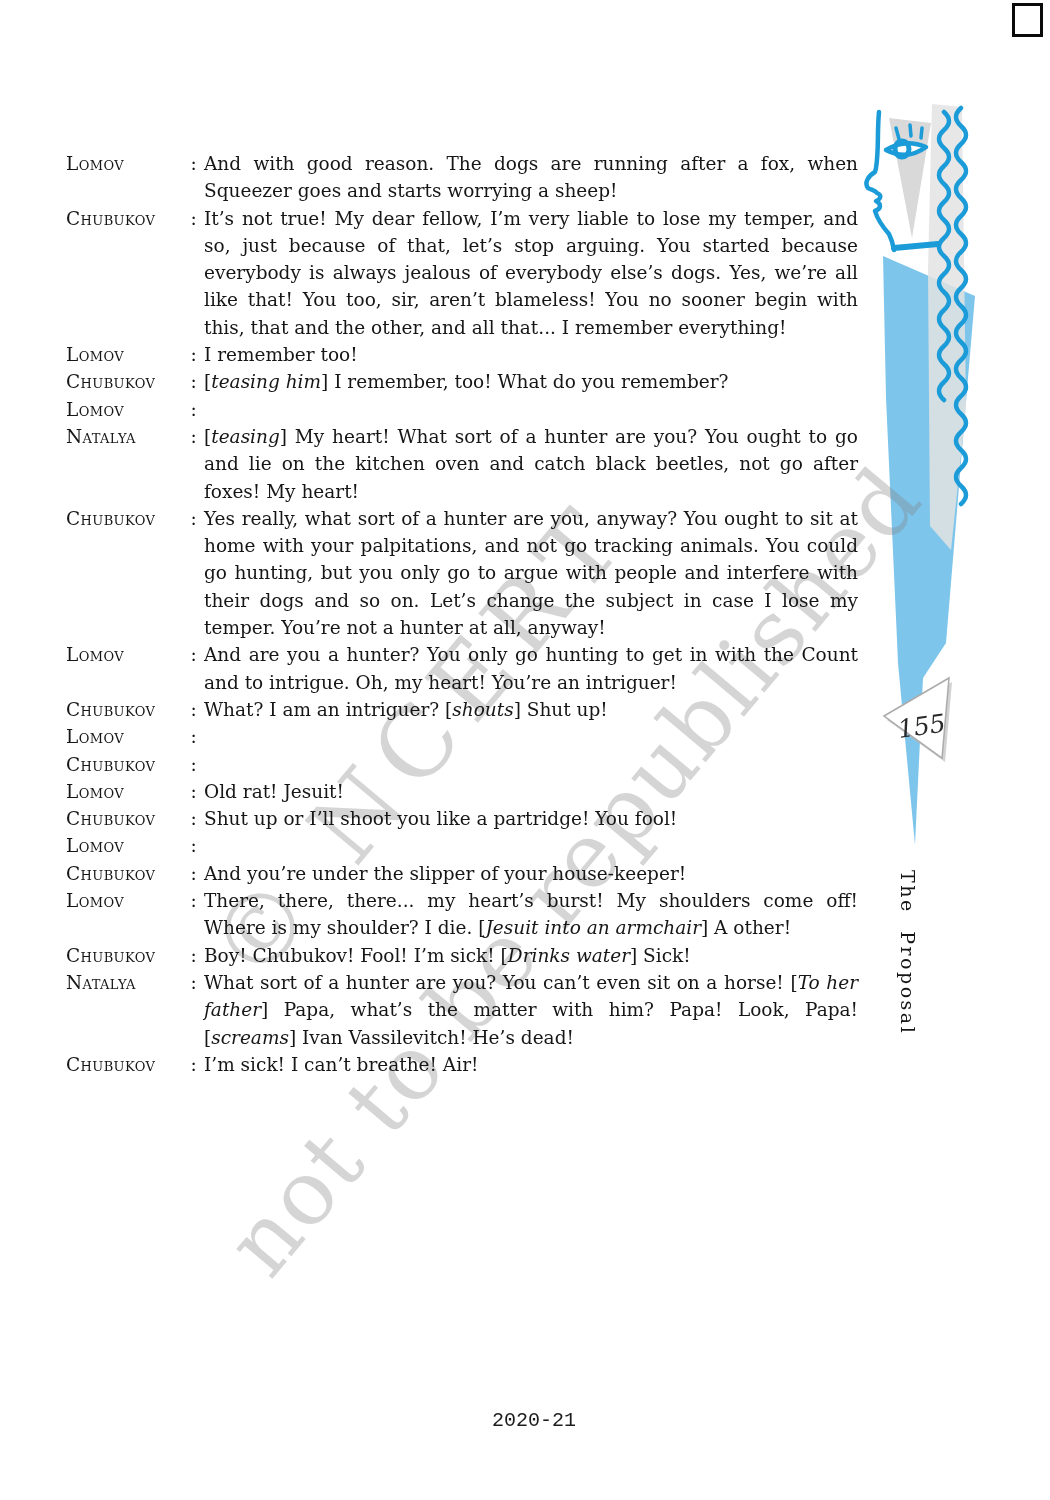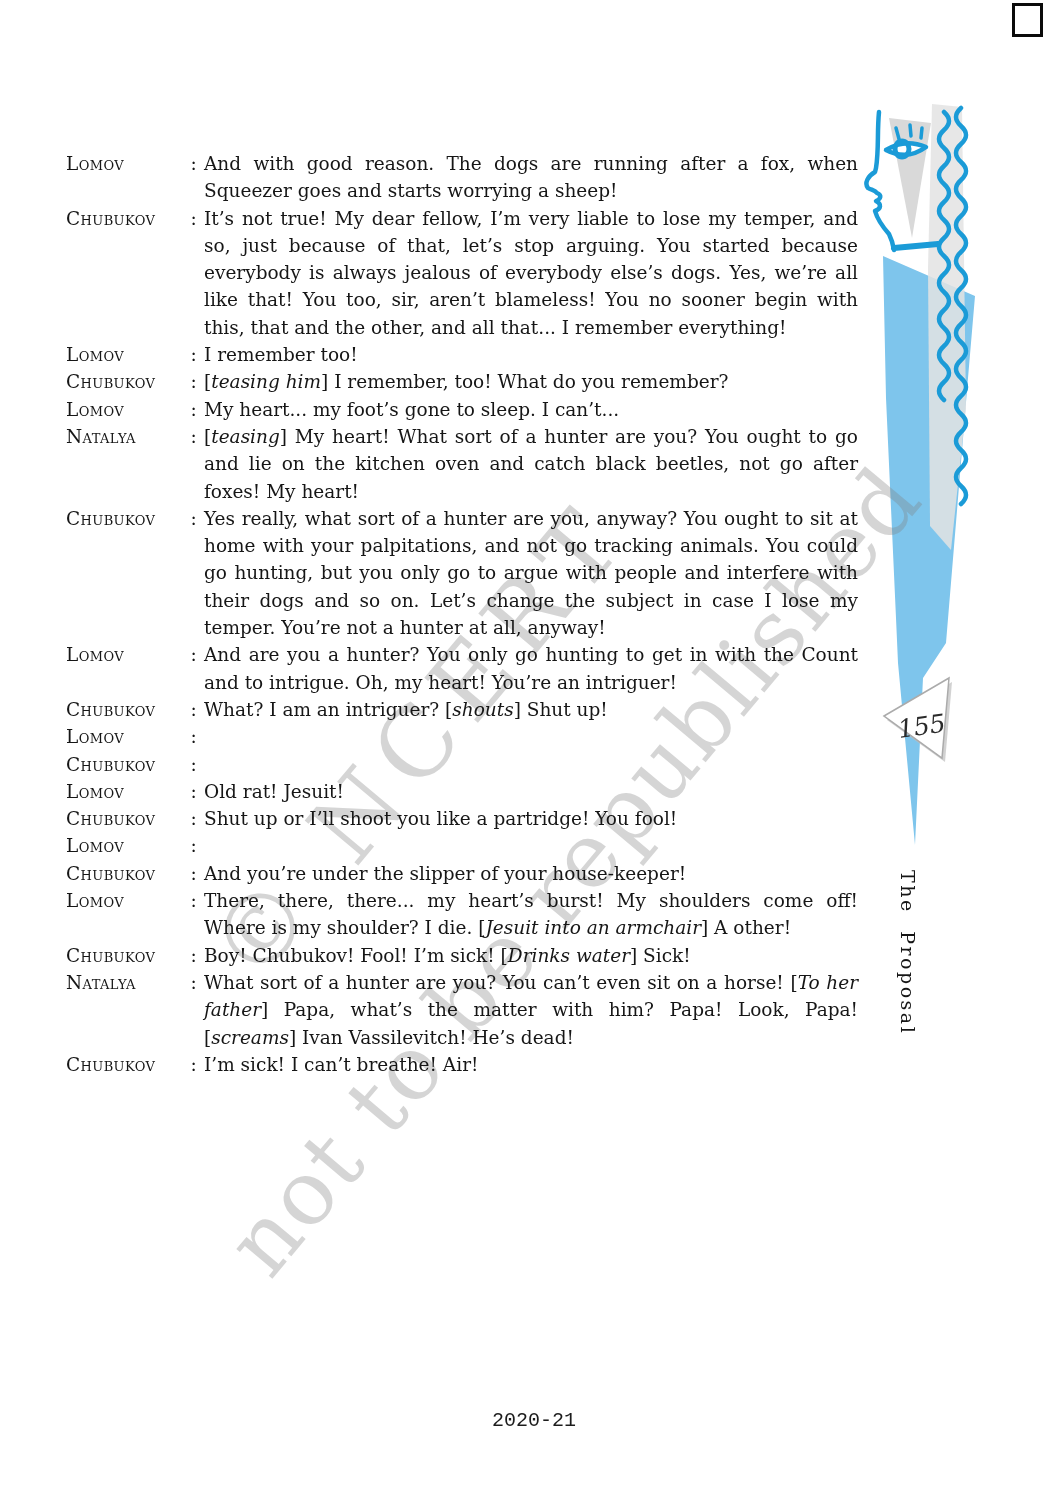--- a/index.html
+++ b/index.html
@@ -101,21 +101,20 @@
         <div class="dlg-text"><span>I remember too!</span></div>
       </div>
       <div class="dlg-row">
         <div class="dlg-speaker">Chubukov</div>
         <div class="dlg-colon">:</div>
         <div class="dlg-text"><span>[</span><em>teasing him</em><span>] I remember, too! What do you remember?</span></div>
       </div>
       <div class="dlg-row">
         <div class="dlg-speaker">Lomov</div>
         <div class="dlg-colon">:</div>
-        <div class="dlg-text"><span>My heart... my foot’s gone to sleep. I can’t...</span></div>
       </div>
       <div class="dlg-row">
         <div class="dlg-speaker">Natalya</div>
         <div class="dlg-colon">:</div>
         <div class="dlg-text"><span>[</span><em>teasing</em><span>] My heart! What sort of a hunter are you? You ought to go and lie on the kitchen oven and catch black beetles, not go after foxes! My heart!</span></div>
       </div>
       <div class="dlg-row">
         <div class="dlg-speaker">Chubukov</div>
         <div class="dlg-colon">:</div>
         <div class="dlg-text"><span>Yes really, what sort of a hunter are you, anyway? You ought to sit at home with your palpitations, and not go tracking animals. You could go hunting, but you only go to argue with people and interfere with their dogs and so on. Let’s change the subject in case I lose my temper. You’re not a hunter at all, anyway!</span></div>

